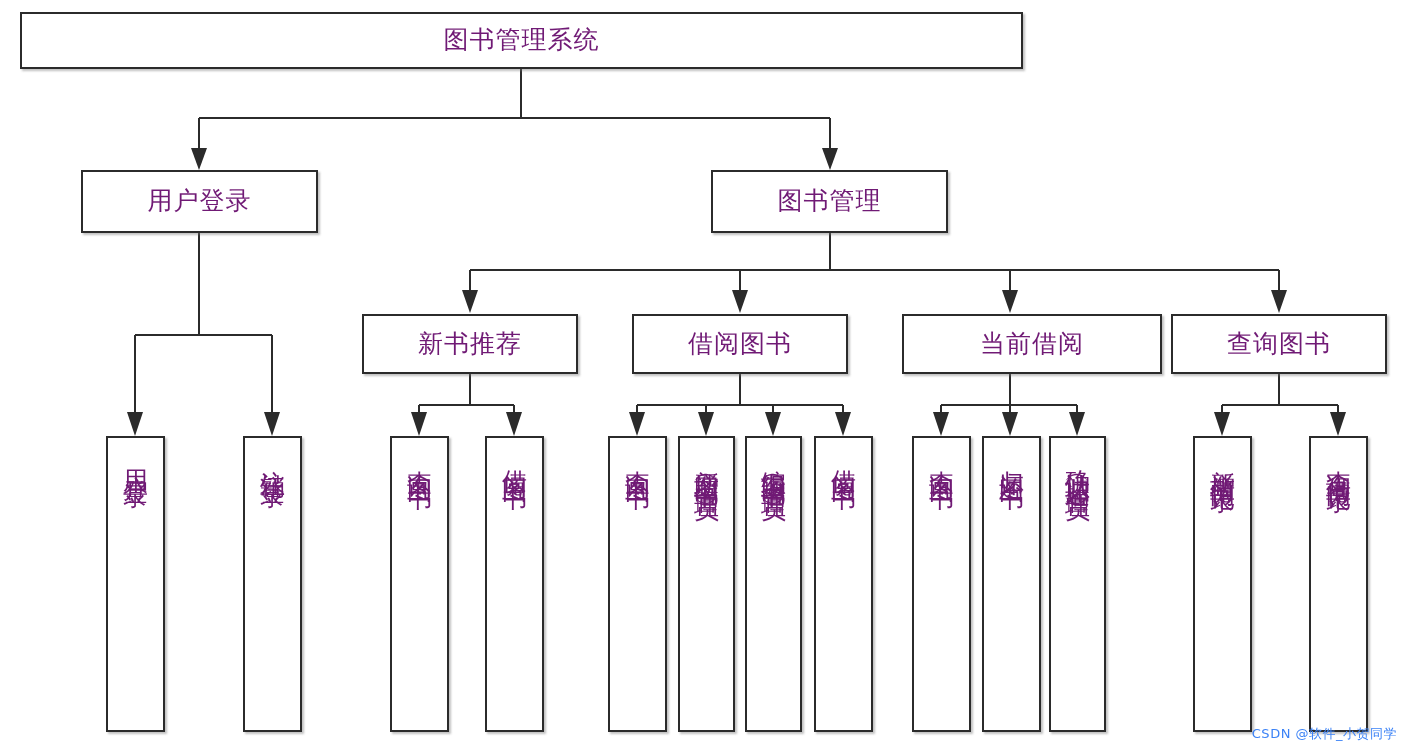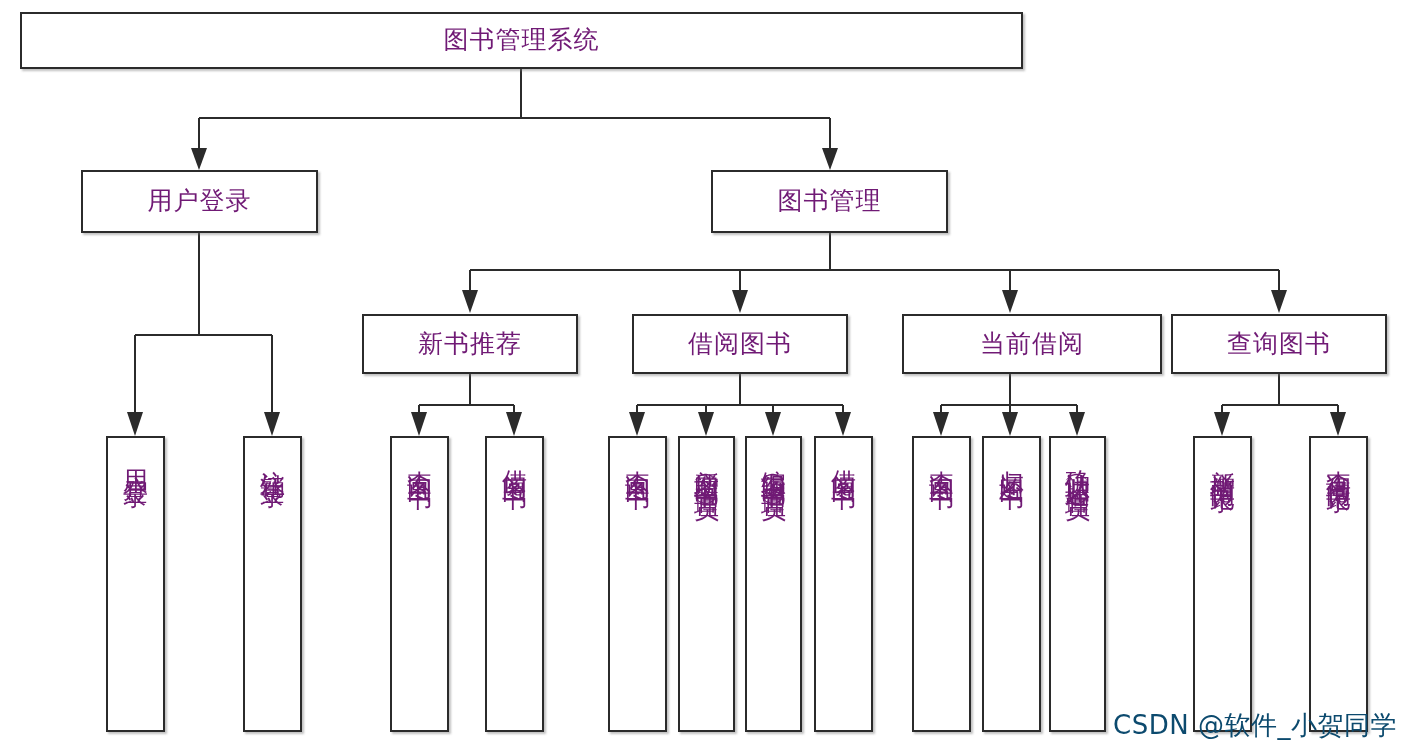--- a/index.html
+++ b/index.html
@@ -77,22 +77,22 @@
     line-height: 1;
   }
   .node.vertical.tall-label .node-label {
     letter-spacing: 4px;
   }
   
   #watermark {
     position: absolute;
     right: 8px;
     bottom: 4px;
-    font-size: 26px;
-    color: #0c4a6e;
+    font-size: 13px;
+    color: #3b82f6;
     letter-spacing: 0.5px;
     z-index: 5;
     white-space: nowrap;
     font-family: "DejaVu Sans", "Liberation Sans", sans-serif;
   }
 </style>
 </head>
 <body>
 
 <div id="diagram-canvas">

